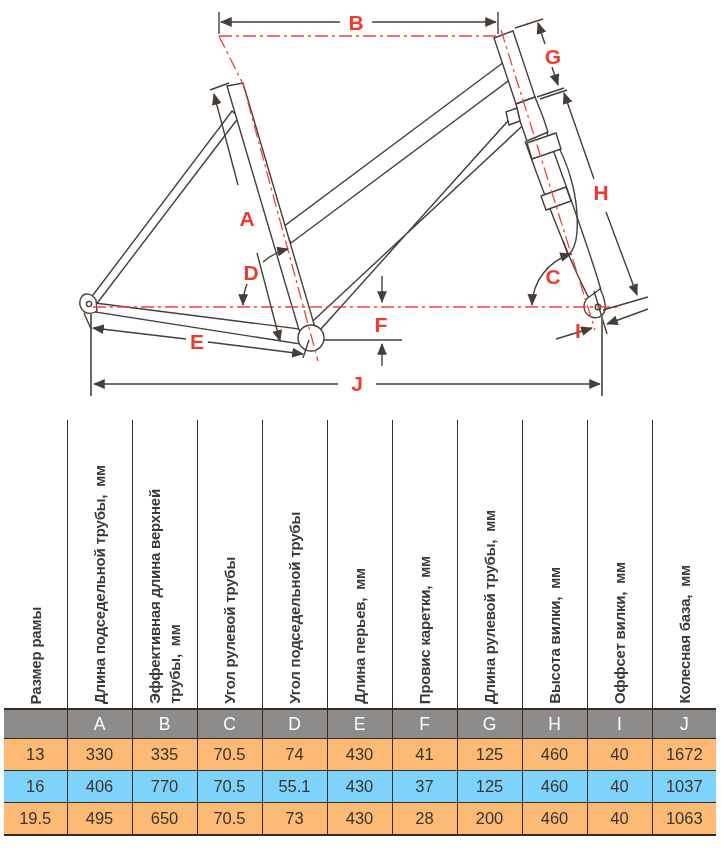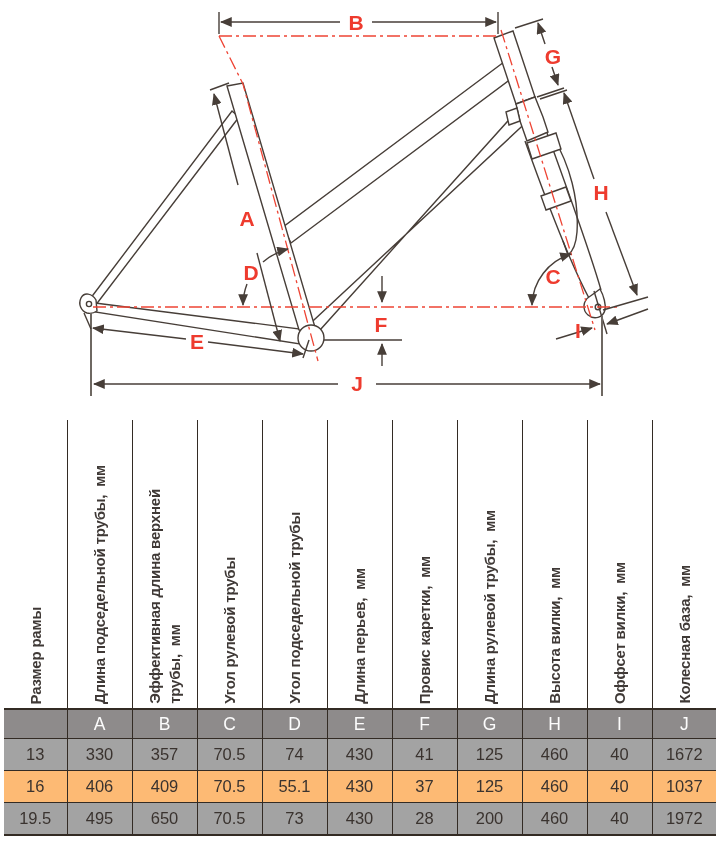--- a/index.html
+++ b/index.html
@@ -8,22 +8,22 @@
   .diagram-wrap{width:721px;height:414px;}
   svg text.dim{font-family:"Liberation Sans",sans-serif;font-weight:bold;font-size:21px;fill:#ee3b2e;}
   table.geo{border-collapse:collapse;table-layout:fixed;width:712px;margin-left:4px;margin-top:6px;}
   table.geo td,table.geo th{padding:0;margin:0;}
   .titles-row th{height:288px;vertical-align:bottom;text-align:center;border:none;padding-bottom:7px;}
   .titles-row th + th, .letter-row th + th, tbody td + td{border-left:1.4px solid #332b24;}
   .vh{display:inline-block;writing-mode:vertical-rl;transform:rotate(180deg);white-space:pre;
       font-size:15px;font-weight:bold;color:#3f3936;line-height:1.3;text-align:left;letter-spacing:-0.2px;}
   .letter-row th{height:28px;background:#8e8b8b;color:#fcfcfc;font-weight:normal;font-size:17.5px;
       border-top:2px solid #332b24;border-bottom:1.2px solid #332b24;text-align:center;}
-  tbody td{height:31px;text-align:center;font-size:16.5px;color:#3a332f;border-bottom:1.2px solid #332b24;background:#a3a3a3;}
-  tbody tr.alt td{background:#fdba74;}
+  tbody td{height:31px;text-align:center;font-size:16.5px;color:#3a332f;border-bottom:1.2px solid #332b24;background:#fdba74;}
+  tbody tr.alt td{background:#7dd3fc;}
   tbody tr:last-child td{border-bottom:2.6px solid #332b24;text-align:center;}
 </style>
 </head>
 <body>
 
 <div class="sheet">
 
   <div class="diagram-wrap">
   <svg width="721" height="414" viewBox="0 0 721 414">
     <defs>
@@ -177,51 +177,51 @@
         <th>G</th>
         <th>H</th>
         <th>I</th>
         <th>J</th>
       </tr>
     </thead>
     <tbody>
       <tr>
         <td>13</td>
         <td>330</td>
-        <td>357</td>
+        <td>335</td>
         <td>70.5</td>
         <td>74</td>
         <td>430</td>
         <td>41</td>
         <td>125</td>
         <td>460</td>
         <td>40</td>
         <td>1672</td>
       </tr>
       <tr class="alt">
         <td>16</td>
         <td>406</td>
-        <td>409</td>
+        <td>770</td>
         <td>70.5</td>
         <td>55.1</td>
         <td>430</td>
         <td>37</td>
         <td>125</td>
         <td>460</td>
         <td>40</td>
         <td>1037</td>
       </tr>
       <tr>
         <td>19.5</td>
         <td>495</td>
         <td>650</td>
         <td>70.5</td>
         <td>73</td>
         <td>430</td>
         <td>28</td>
         <td>200</td>
         <td>460</td>
         <td>40</td>
-        <td>1972</td>
+        <td>1063</td>
       </tr>
     </tbody>
   </table>
 </div>
 
 </body></html>

